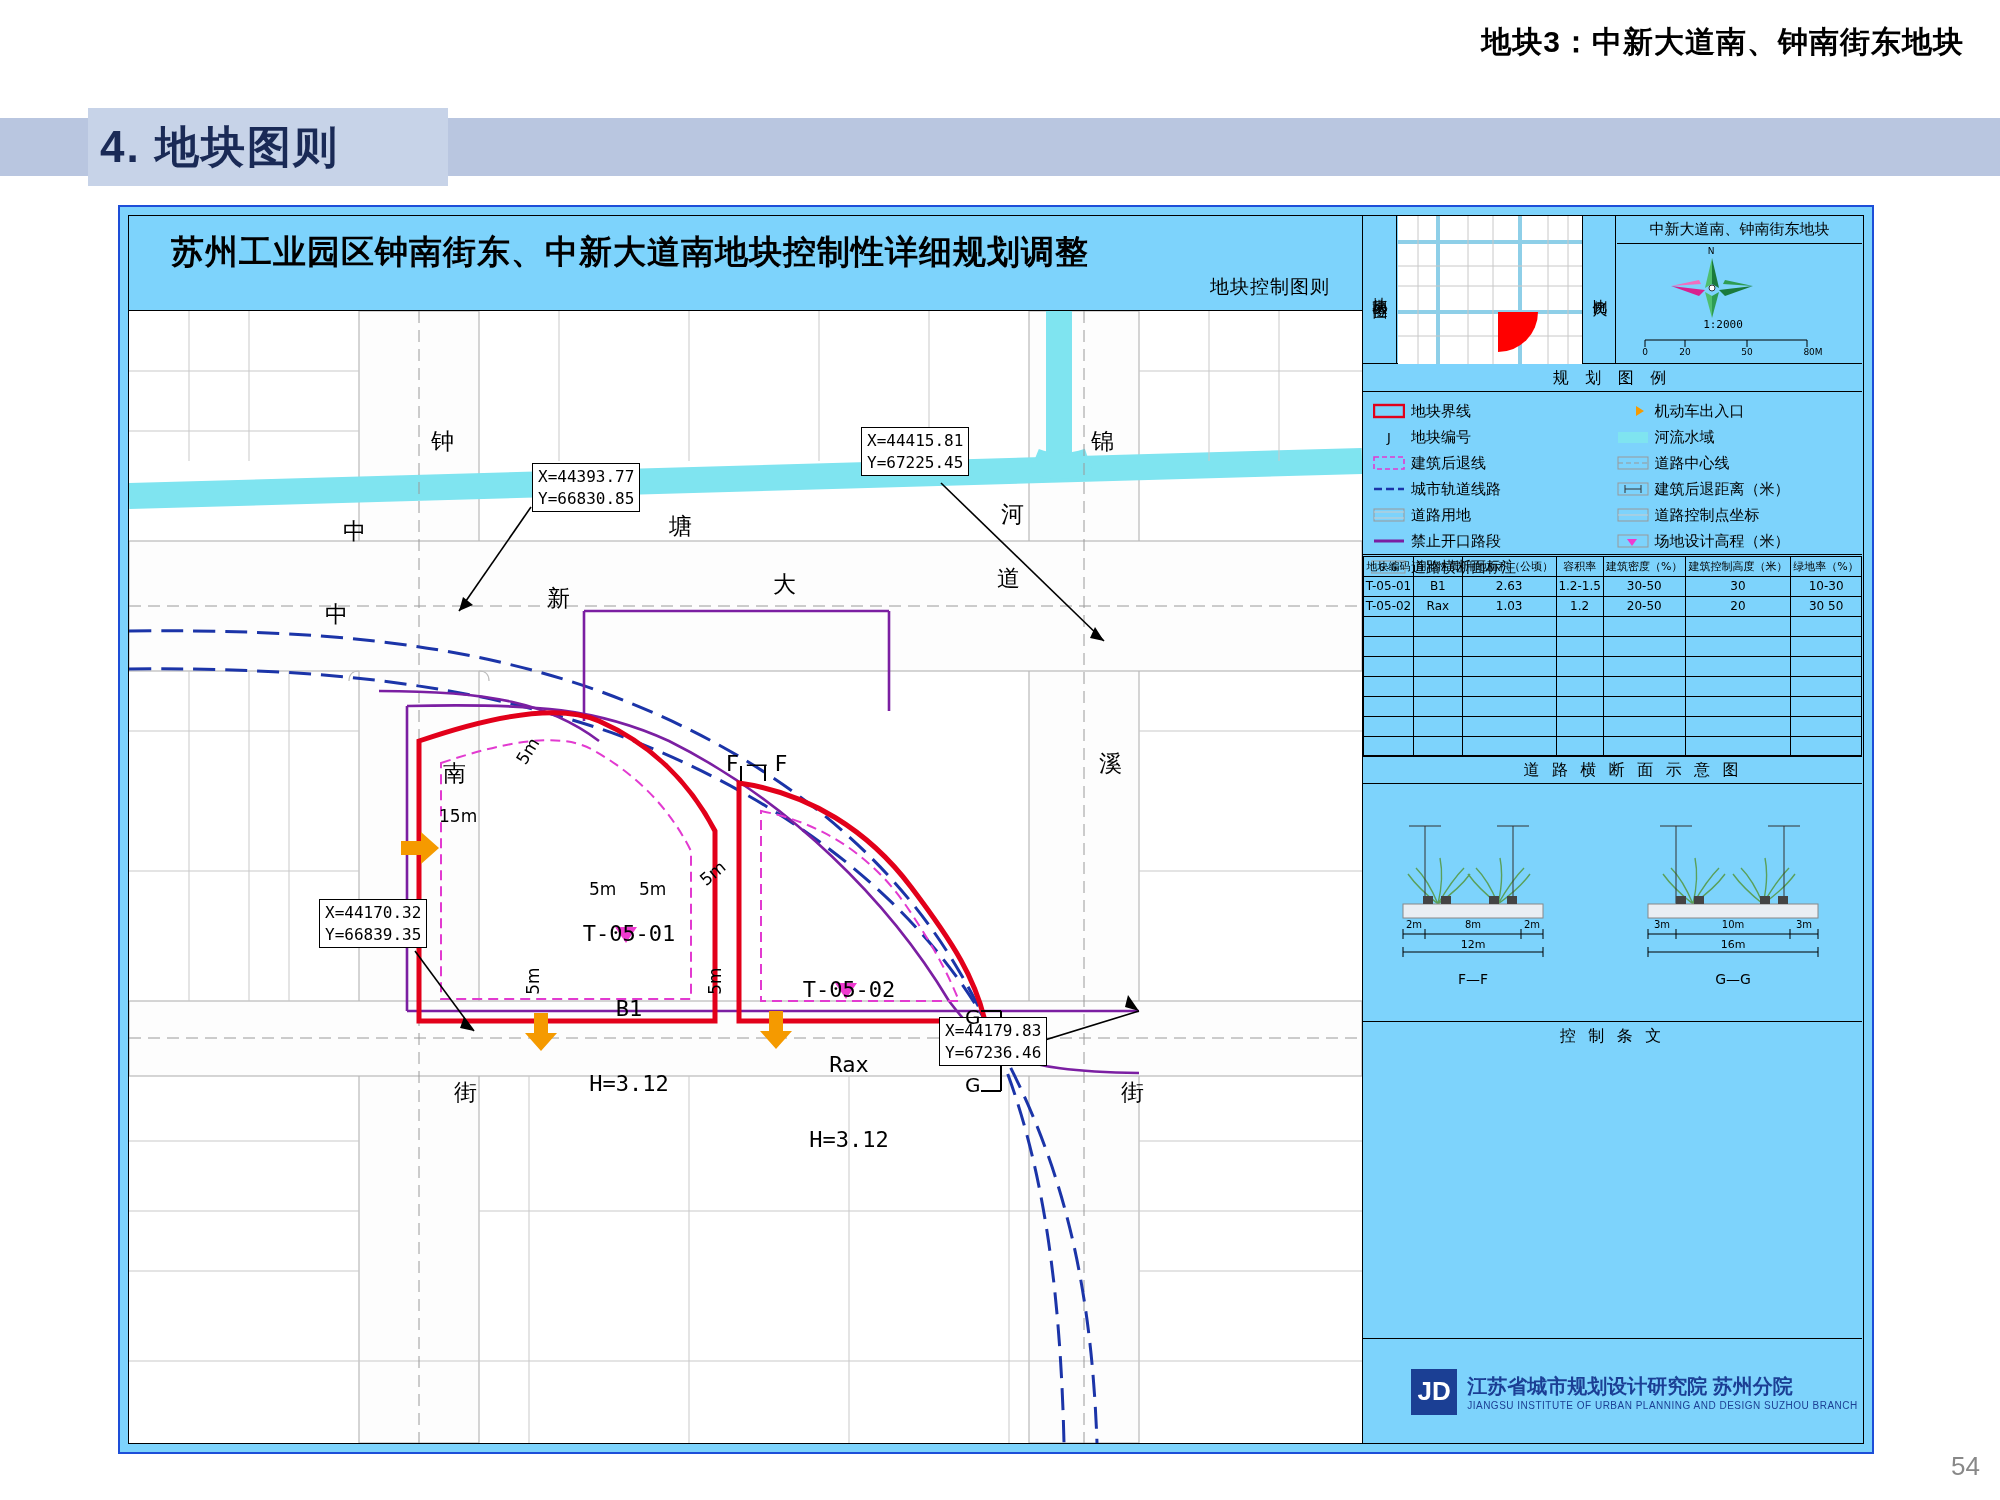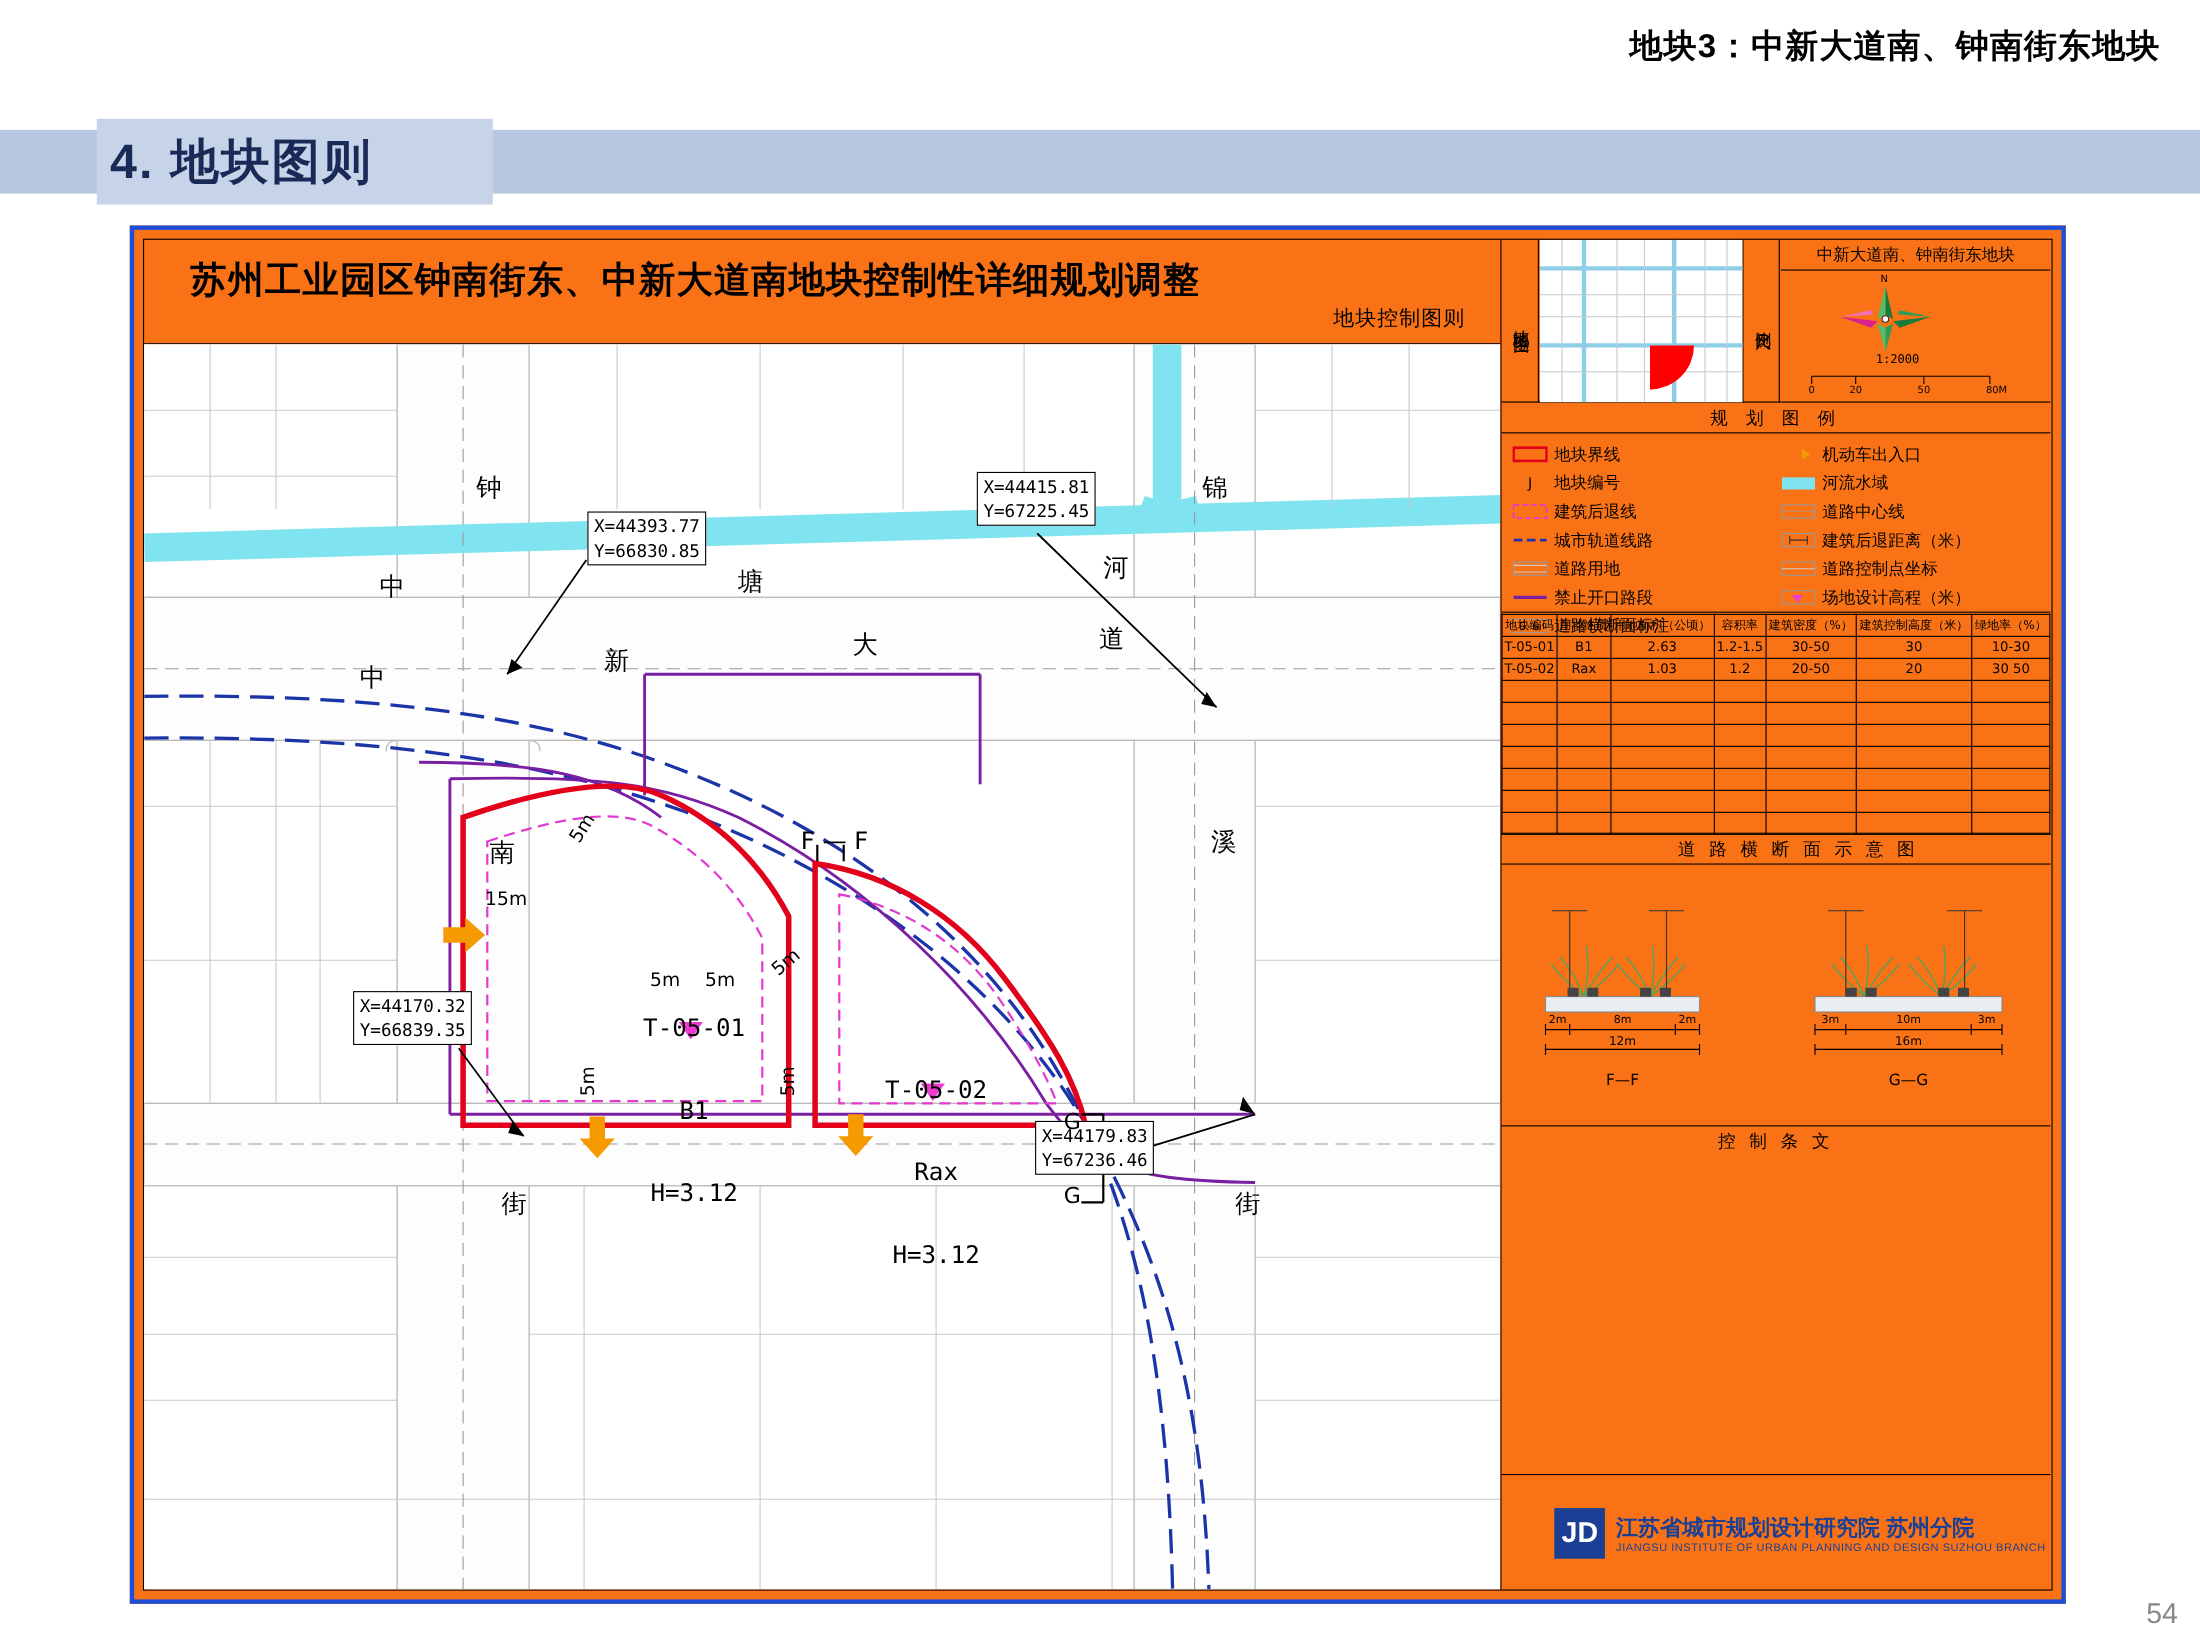--- a/index.html
+++ b/index.html
@@ -4,21 +4,21 @@
 <style>
   html,body{margin:0;padding:0;}
   body{width:2000px;height:1500px;background:#ffffff;font-family:"Liberation Sans","DejaVu Sans",sans-serif;color:#000;overflow:hidden;position:relative;}
   .page-header{position:absolute;top:22px;right:36px;font-size:30px;font-weight:bold;letter-spacing:1px;}
   .title-band{position:absolute;left:0;top:118px;width:2000px;height:58px;background:#b9c6e0;}
   .title-box{position:absolute;left:88px;top:108px;width:360px;height:78px;background:#c7d3e8;display:flex;align-items:center;}
   .title-box .t{font-size:44px;font-weight:bold;color:#1a2a56;padding-left:12px;letter-spacing:2px;}
   .page-num{position:absolute;right:20px;bottom:18px;font-size:26px;color:#888;}
 
   
-  .sheet{position:absolute;left:118px;top:205px;width:1752px;height:1245px;border:4px solid #1d4ed8;background:#f97316;}
+  .sheet{position:absolute;left:118px;top:205px;width:1752px;height:1245px;border:2px solid #1d4ed8;background:#7dd3fc;}
   .sheet-inner{position:absolute;left:8px;top:8px;width:1734px;height:1227px;border:1px solid #000;}
   .map-col{position:absolute;left:0;top:0;width:1233px;height:1227px;border-right:1px solid #000;overflow:hidden;}
   .side-col{position:absolute;left:1234px;top:0;width:499px;height:1227px;}
 
   
   .map-title{position:absolute;left:0;top:0;width:1233px;height:95px;border-bottom:1px solid #000;box-sizing:border-box;}
   .map-title .main{position:absolute;left:42px;top:14px;font-size:33px;font-weight:bold;letter-spacing:1px;}
   .map-title .sub{position:absolute;right:32px;top:58px;font-size:19px;letter-spacing:1px;}
 
   .map-canvas{position:absolute;left:0;top:95px;width:1233px;height:1132px;overflow:hidden;background:#fff;}
@@ -206,21 +206,21 @@
       <div class="lbl cn" style="left:540px;top:200px">塘</div>
       <div class="lbl cn" style="left:970px;top:437px">溪</div>
       <div class="lbl cn" style="left:314px;top:447px">南</div>
       <div class="lbl cn" style="left:325px;top:766px">街</div>
       <div class="lbl cn" style="left:992px;top:766px">街</div>
 
       <div class="coordbox" style="left:403px;top:152px">
         <div>X=44393.77</div>
         <div>Y=66830.85</div>
       </div>
-      <div class="coordbox" style="left:757px;top:116px">
+      <div class="coordbox" style="left:732px;top:116px">
         <div>X=44415.81</div>
         <div>Y=67225.45</div>
       </div>
       <div class="coordbox" style="left:190px;top:588px">
         <div>X=44170.32</div>
         <div>Y=66839.35</div>
       </div>
       <div class="coordbox" style="left:810px;top:706px">
         <div>X=44179.83</div>
         <div>Y=67236.46</div>

